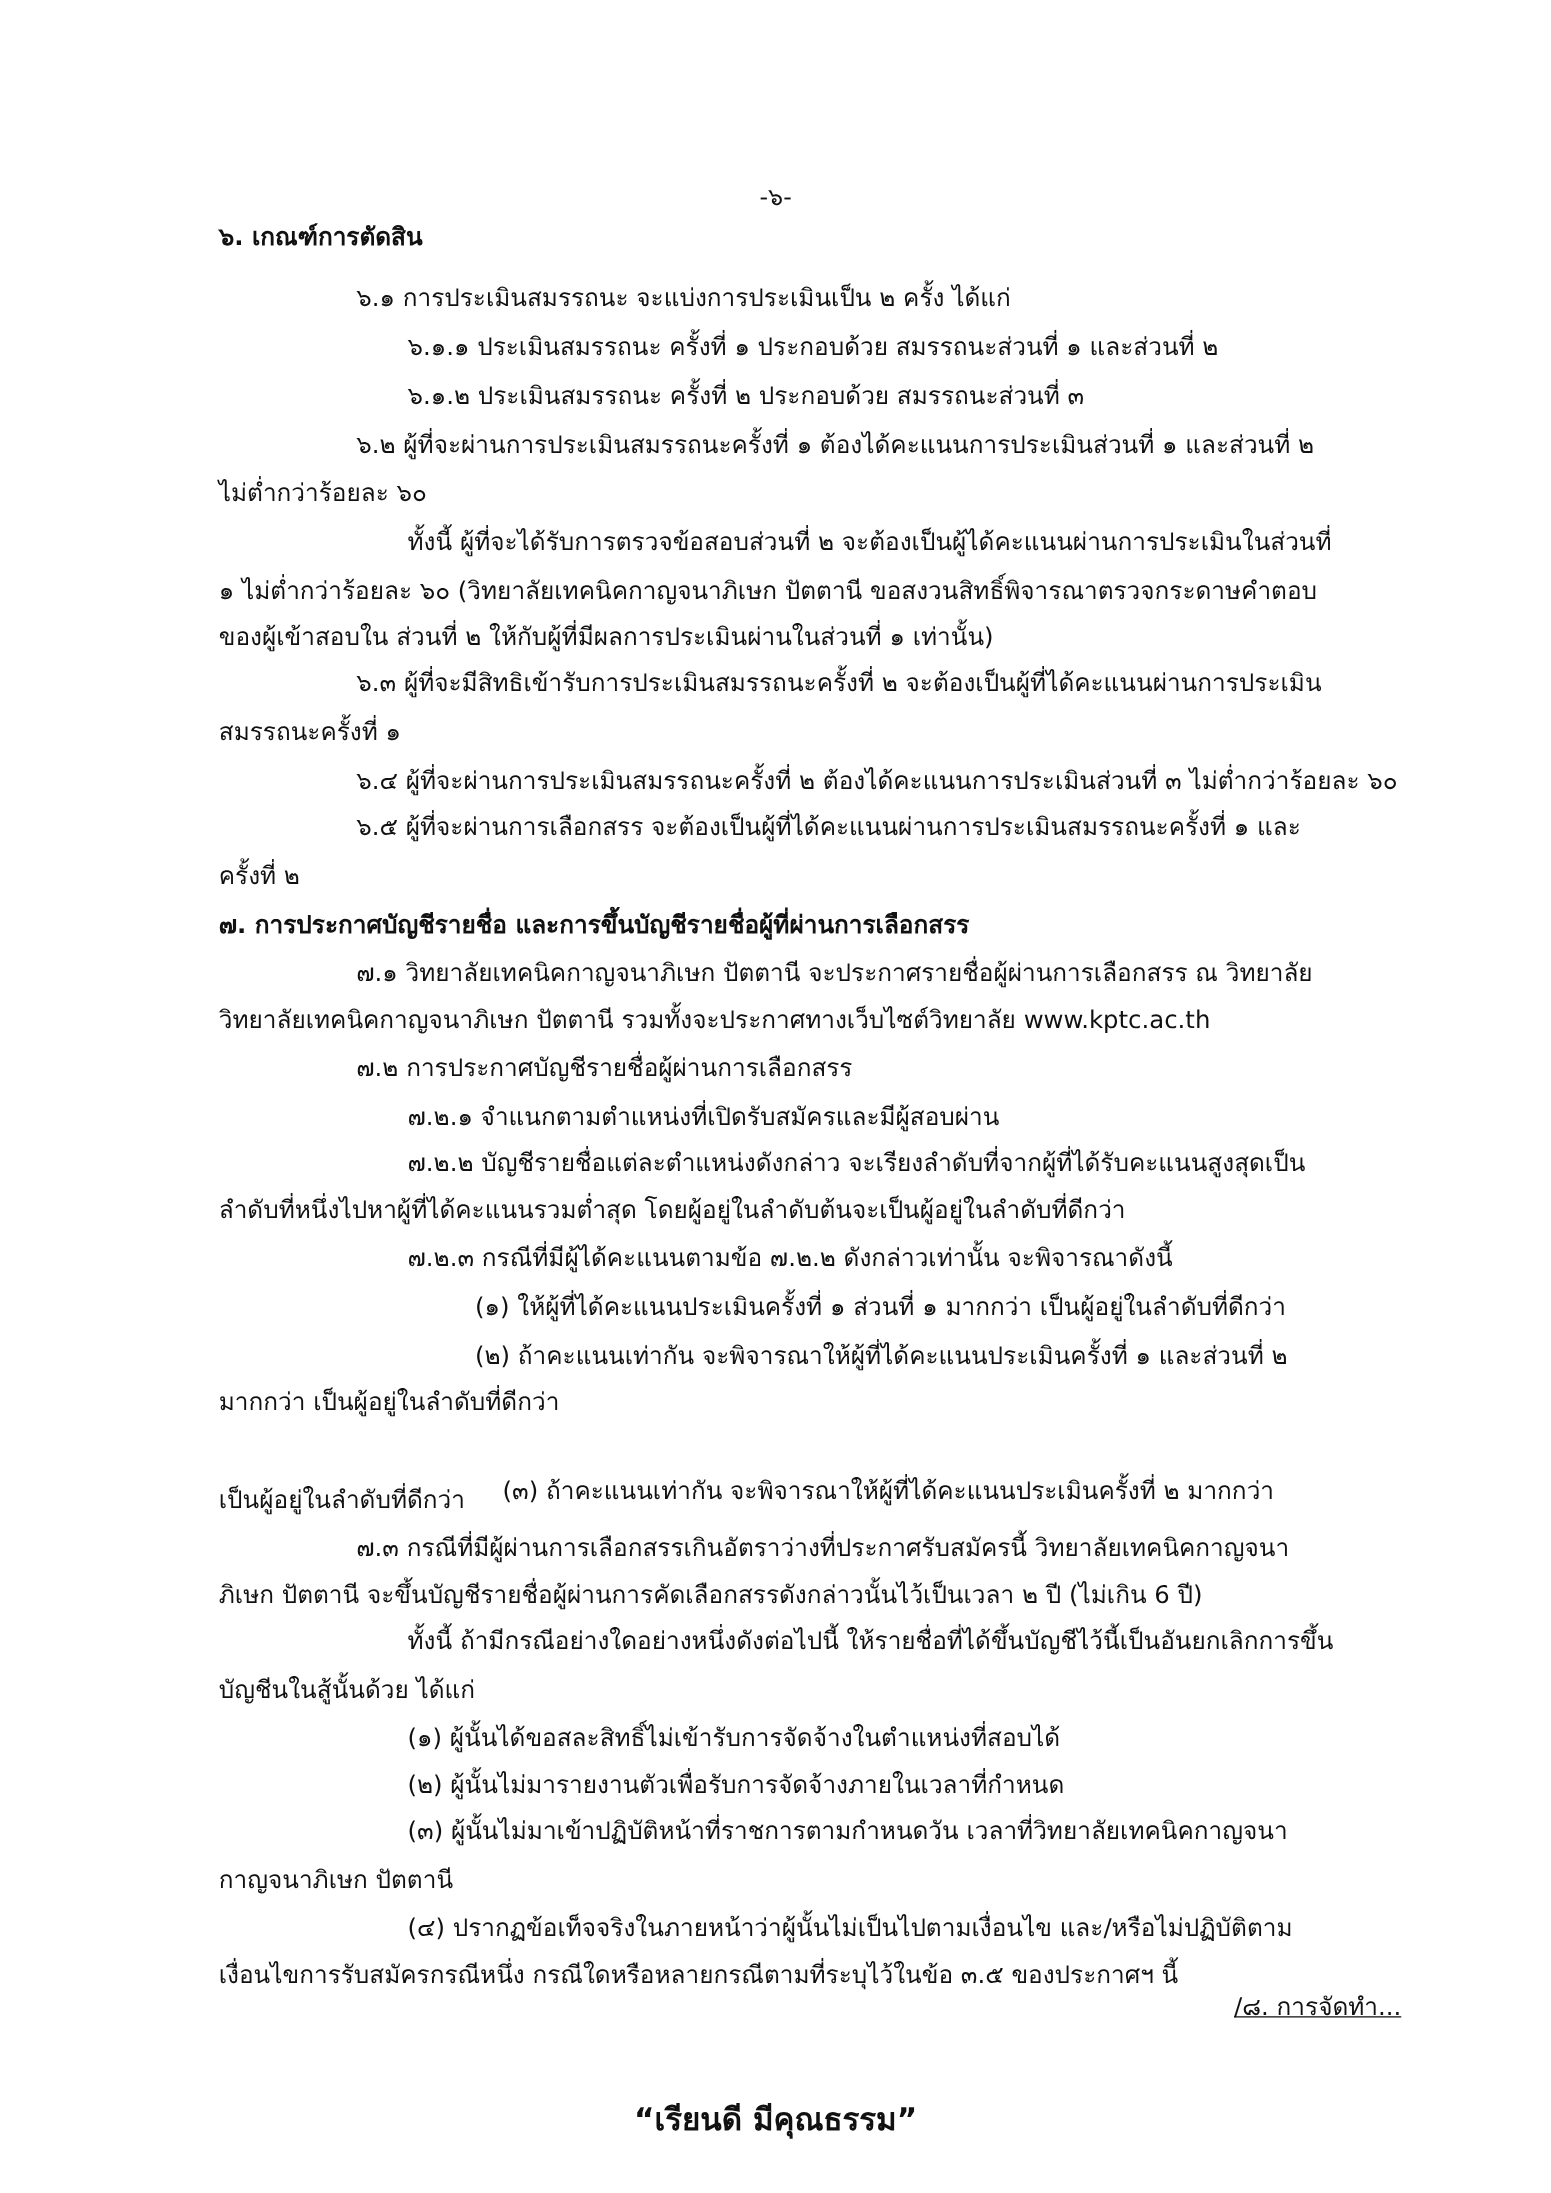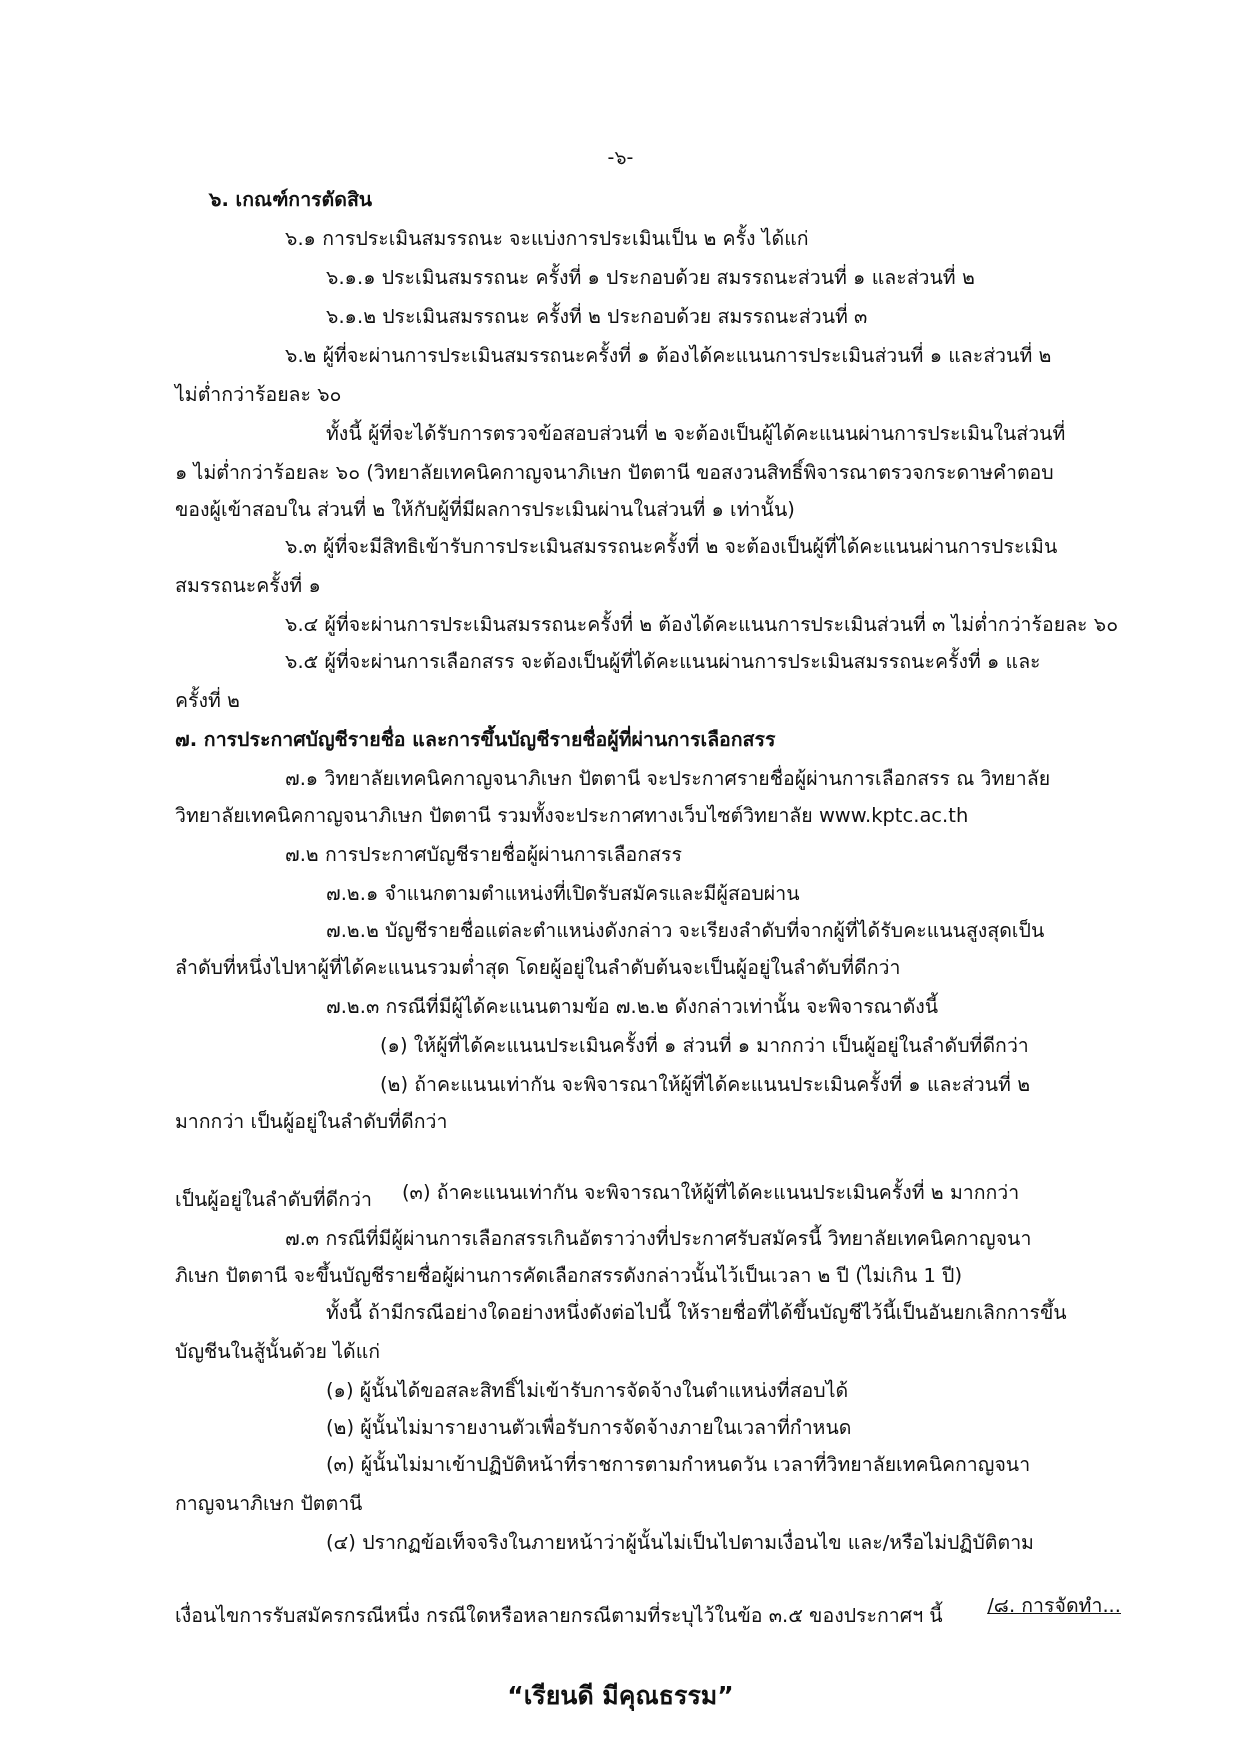--- a/index.html
+++ b/index.html
@@ -51,21 +51,21 @@
       font-weight: bold;
     }
   </style>
 </head>
 <body>
 
 <div>
   <div class="page-number">-๖-</div>
 
   <div id="lines-container">
-      <div class="line heading" style="left: 175px; top: 186px; margin-left: 34px;">๖. เกณฑ์การตัดสิน</div>
+      <div class="line heading" style="left: 175px; top: 176px;">๖. เกณฑ์การตัดสิน</div>
       <div class="line" style="left: 285px; top: 225px;">๖.๑ การประเมินสมรรถนะ จะแบ่งการประเมินเป็น  ๒  ครั้ง  ได้แก่</div>
       <div class="line" style="left: 326px; top: 264px;">๖.๑.๑ ประเมินสมรรถนะ  ครั้งที่ ๑  ประกอบด้วย  สมรรถนะส่วนที่ ๑ และส่วนที่ ๒</div>
       <div class="line" style="left: 326px; top: 303px;">๖.๑.๒ ประเมินสมรรถนะ  ครั้งที่ ๒  ประกอบด้วย  สมรรถนะส่วนที่ ๓</div>
       <div class="line" style="left: 285px; top: 342px;">๖.๒ ผู้ที่จะผ่านการประเมินสมรรถนะครั้งที่ ๑ ต้องได้คะแนนการประเมินส่วนที่ ๑ และส่วนที่ ๒</div>
       <div class="line" style="left: 175px; top: 381px;">ไม่ต่ำกว่าร้อยละ ๖๐</div>
       <div class="line" style="left: 326px; top: 420px;">ทั้งนี้  ผู้ที่จะได้รับการตรวจข้อสอบส่วนที่ ๒ จะต้องเป็นผู้ได้คะแนนผ่านการประเมินในส่วนที่</div>
       <div class="line" style="left: 175px; top: 459px;">๑ ไม่ต่ำกว่าร้อยละ ๖๐ (วิทยาลัยเทคนิคกาญจนาภิเษก ปัตตานี  ขอสงวนสิทธิ์พิจารณาตรวจกระดาษคำตอบ</div>
       <div class="line" style="left: 175px; top: 496px;">ของผู้เข้าสอบใน ส่วนที่ ๒ ให้กับผู้ที่มีผลการประเมินผ่านในส่วนที่ ๑ เท่านั้น)</div>
       <div class="line" style="left: 285px; top: 533px;">๖.๓ ผู้ที่จะมีสิทธิเข้ารับการประเมินสมรรถนะครั้งที่ ๒ จะต้องเป็นผู้ที่ได้คะแนนผ่านการประเมิน</div>
       <div class="line" style="left: 175px; top: 572px;">สมรรถนะครั้งที่ ๑</div>
@@ -79,27 +79,27 @@
       <div class="line" style="left: 326px; top: 880px;">๗.๒.๑ จำแนกตามตำแหน่งที่เปิดรับสมัครและมีผู้สอบผ่าน</div>
       <div class="line" style="left: 326px; top: 917px;">๗.๒.๒ บัญชีรายชื่อแต่ละตำแหน่งดังกล่าว  จะเรียงลำดับที่จากผู้ที่ได้รับคะแนนสูงสุดเป็น</div>
       <div class="line" style="left: 175px; top: 954px;">ลำดับที่หนึ่งไปหาผู้ที่ได้คะแนนรวมต่ำสุด  โดยผู้อยู่ในลำดับต้นจะเป็นผู้อยู่ในลำดับที่ดีกว่า</div>
       <div class="line" style="left: 326px; top: 993px;">๗.๒.๓ กรณีที่มีผู้ได้คะแนนตามข้อ ๗.๒.๒ ดังกล่าวเท่านั้น  จะพิจารณาดังนี้</div>
       <div class="line" style="left: 380px; top: 1032px;">(๑) ให้ผู้ที่ได้คะแนนประเมินครั้งที่ ๑ ส่วนที่ ๑ มากกว่า เป็นผู้อยู่ในลำดับที่ดีกว่า</div>
       <div class="line" style="left: 380px; top: 1071px;">(๒) ถ้าคะแนนเท่ากัน  จะพิจารณาให้ผู้ที่ได้คะแนนประเมินครั้งที่ ๑ และส่วนที่ ๒</div>
       <div class="line" style="left: 175px; top: 1108px;">มากกว่า  เป็นผู้อยู่ในลำดับที่ดีกว่า</div>
       <div class="line" style="left: 402px; top: 1147px; margin-top: 32px;">(๓) ถ้าคะแนนเท่ากัน  จะพิจารณาให้ผู้ที่ได้คะแนนประเมินครั้งที่ ๒ มากกว่า</div>
       <div class="line" style="left: 175px; top: 1186px;">เป็นผู้อยู่ในลำดับที่ดีกว่า</div>
       <div class="line" style="left: 285px; top: 1225px;">๗.๓ กรณีที่มีผู้ผ่านการเลือกสรรเกินอัตราว่างที่ประกาศรับสมัครนี้  วิทยาลัยเทคนิคกาญจนา</div>
-      <div class="line" style="left: 175px; top: 1262px;">ภิเษก ปัตตานี จะขึ้นบัญชีรายชื่อผู้ผ่านการคัดเลือกสรรดังกล่าวนั้นไว้เป็นเวลา ๒ ปี (ไม่เกิน 1 ปี)</div>
+      <div class="line" style="left: 175px; top: 1262px;">ภิเษก ปัตตานี จะขึ้นบัญชีรายชื่อผู้ผ่านการคัดเลือกสรรดังกล่าวนั้นไว้เป็นเวลา ๒ ปี (ไม่เกิน 6 ปี)</div>
       <div class="line" style="left: 326px; top: 1299px;">ทั้งนี้  ถ้ามีกรณีอย่างใดอย่างหนึ่งดังต่อไปนี้  ให้รายชื่อที่ได้ขึ้นบัญชีไว้นี้เป็นอันยกเลิกการขึ้น</div>
       <div class="line" style="left: 175px; top: 1338px;">บัญชีนในสู้นั้นด้วย  ได้แก่</div>
       <div class="line" style="left: 326px; top: 1377px;">(๑) ผู้นั้นได้ขอสละสิทธิ์ไม่เข้ารับการจัดจ้างในตำแหน่งที่สอบได้</div>
       <div class="line" style="left: 326px; top: 1414px;">(๒) ผู้นั้นไม่มารายงานตัวเพื่อรับการจัดจ้างภายในเวลาที่กำหนด</div>
       <div class="line" style="left: 326px; top: 1451px;">(๓) ผู้นั้นไม่มาเข้าปฏิบัติหน้าที่ราชการตามกำหนดวัน  เวลาที่วิทยาลัยเทคนิคกาญจนา</div>
       <div class="line" style="left: 175px; top: 1490px;">กาญจนาภิเษก ปัตตานี</div>
       <div class="line" style="left: 326px; top: 1529px;">(๔) ปรากฏข้อเท็จจริงในภายหน้าว่าผู้นั้นไม่เป็นไปตามเงื่อนไข และ/หรือไม่ปฏิบัติตาม</div>
-      <div class="line" style="left: 175px; top: 1566px; margin-top: 36px;">เงื่อนไขการรับสมัครกรณีหนึ่ง  กรณีใดหรือหลายกรณีตามที่ระบุไว้ในข้อ ๓.๕ ของประกาศฯ นี้</div>
+      <div class="line" style="left: 175px; top: 1566px;">เงื่อนไขการรับสมัครกรณีหนึ่ง  กรณีใดหรือหลายกรณีตามที่ระบุไว้ในข้อ ๓.๕ ของประกาศฯ นี้</div>
     </div>
 
   <div class="footer-next">/๘. การจัดทำ...</div>
 
   <div class="motto">“เรียนดี  มีคุณธรรม”</div>
 </div>
 
 </body></html>

